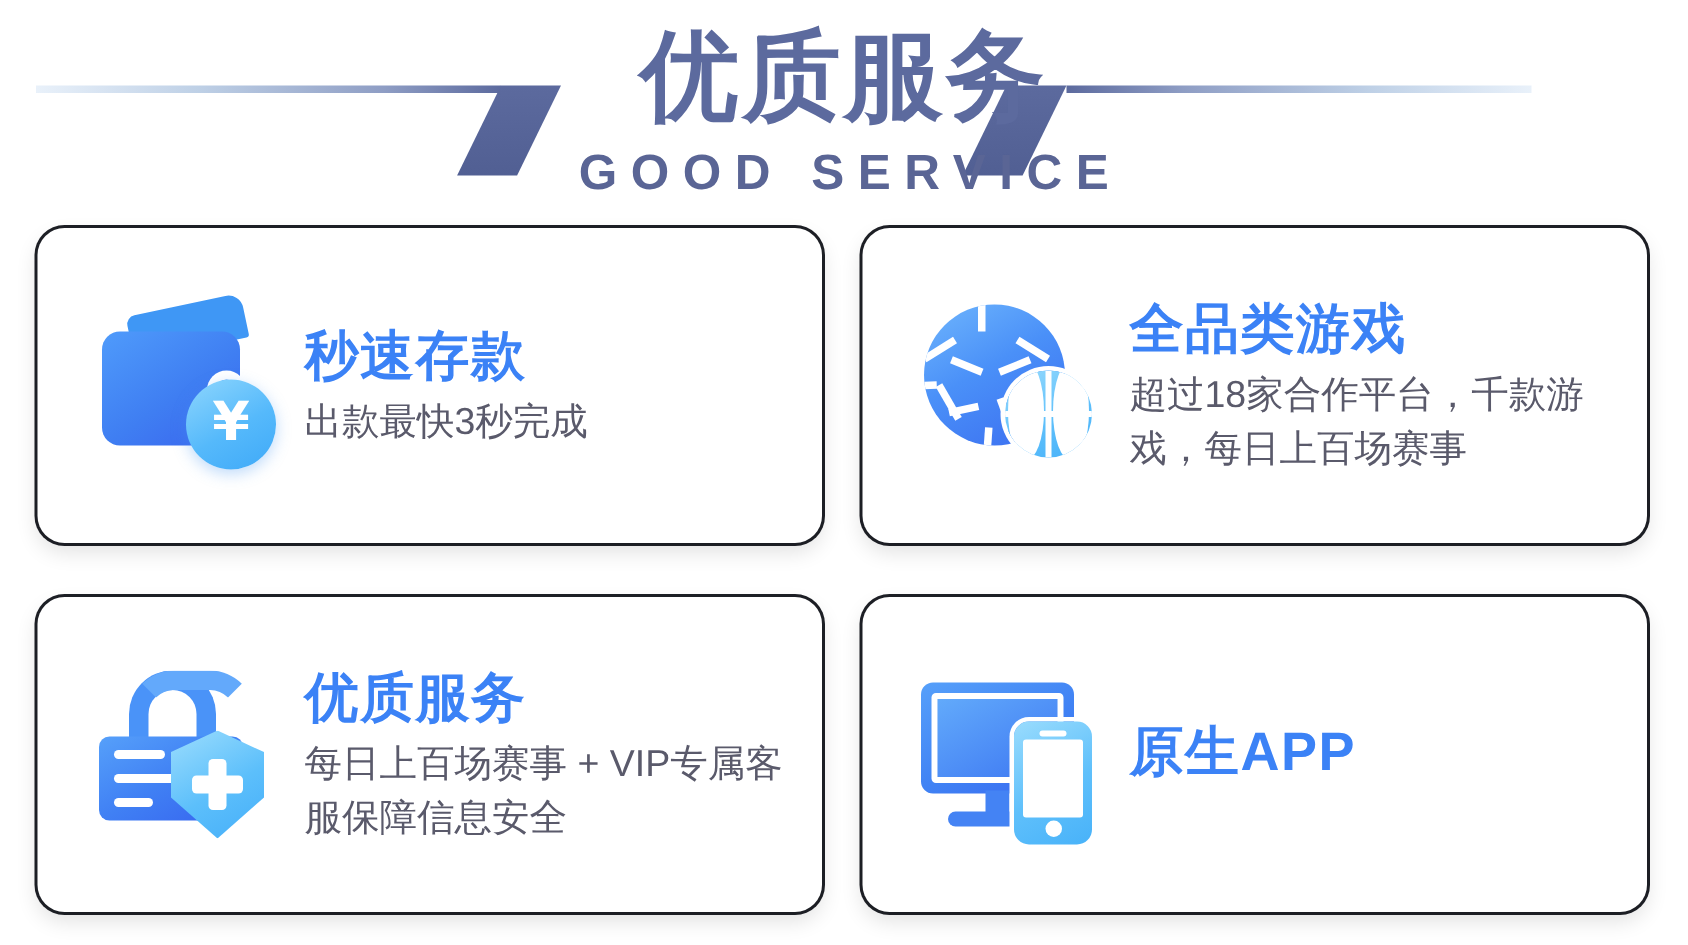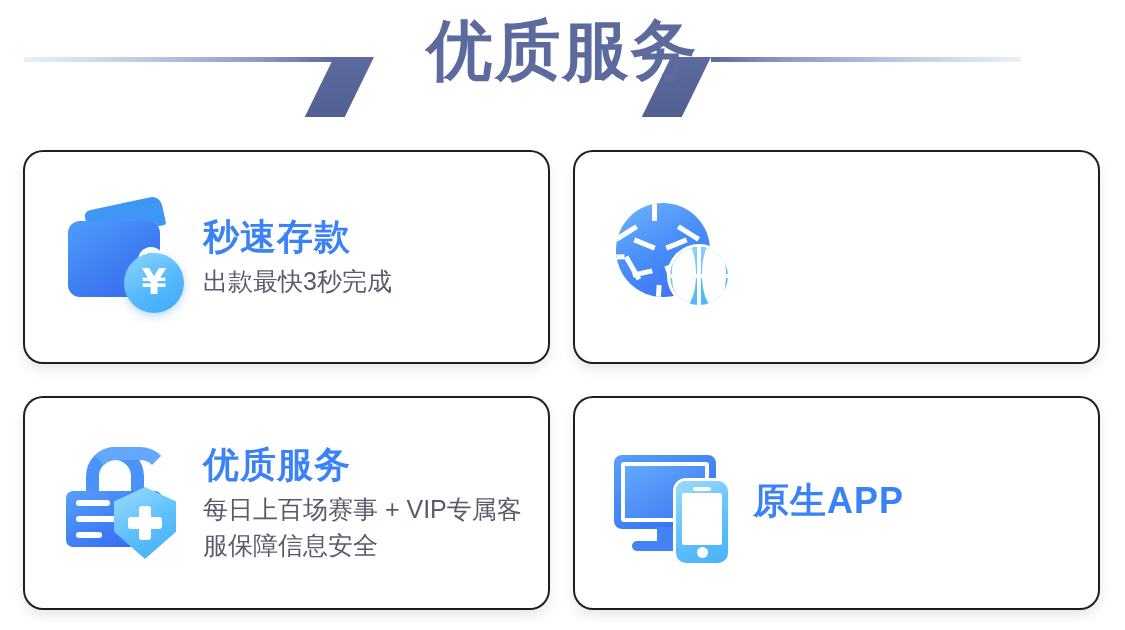--- a/index.html
+++ b/index.html
@@ -264,20 +264,21 @@
       <div class="bar"></div>
       <div class="para"></div>
     </div>
 
     <div class="rule rule-right">
       <div class="bar"></div>
       <div class="para"></div>
     </div>
 
     <div class="title-main">优质服务</div>
+    <div class="title-sub">GOOD SERVICE</div>
   </div>
 
   <div class="grid">
 
     <div class="card">
       <div class="icon-wrap">
         <div class="icon-box">
           <div class="wallet-flap"></div>
           <div class="wallet-body"></div>
           <div class="wallet-notch"></div>
@@ -311,20 +312,24 @@
               <i class="s12"></i>
           </div>
           <div class="basket">
             <i class="b-v"></i>
               <i class="b-h"></i>
               <i class="b-l"></i>
               <i class="b-r"></i>
           </div>
         </div>
       </div>
+      <div class="txt">
+        <div class="c-title">全品类游戏</div>
+        <div class="c-desc wide">超过18家合作平台，千款游戏，每日上百场赛事</div>
+      </div>
     </div>
 
     <div class="card">
       <div class="icon-wrap">
         <div class="icon-box">
           <div class="shackle"></div>
           <div class="lock-body">
             <i class="ln1"></i>
               <i class="ln2"></i>
               <i class="ln3"></i>

